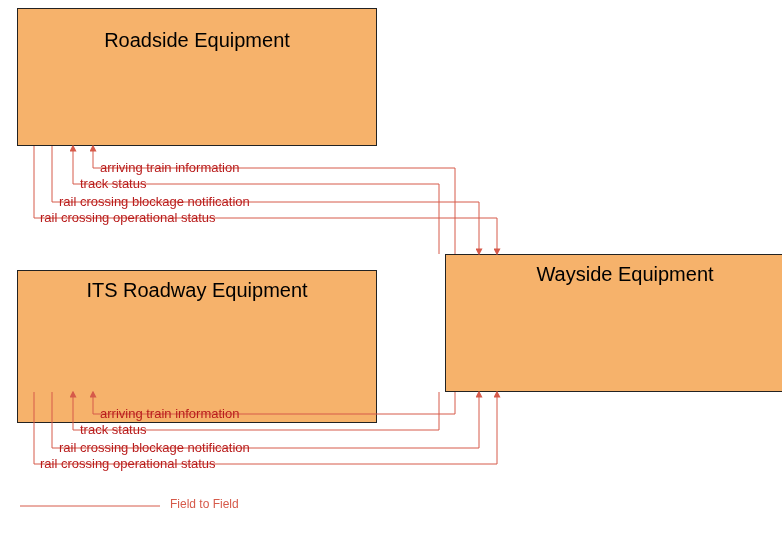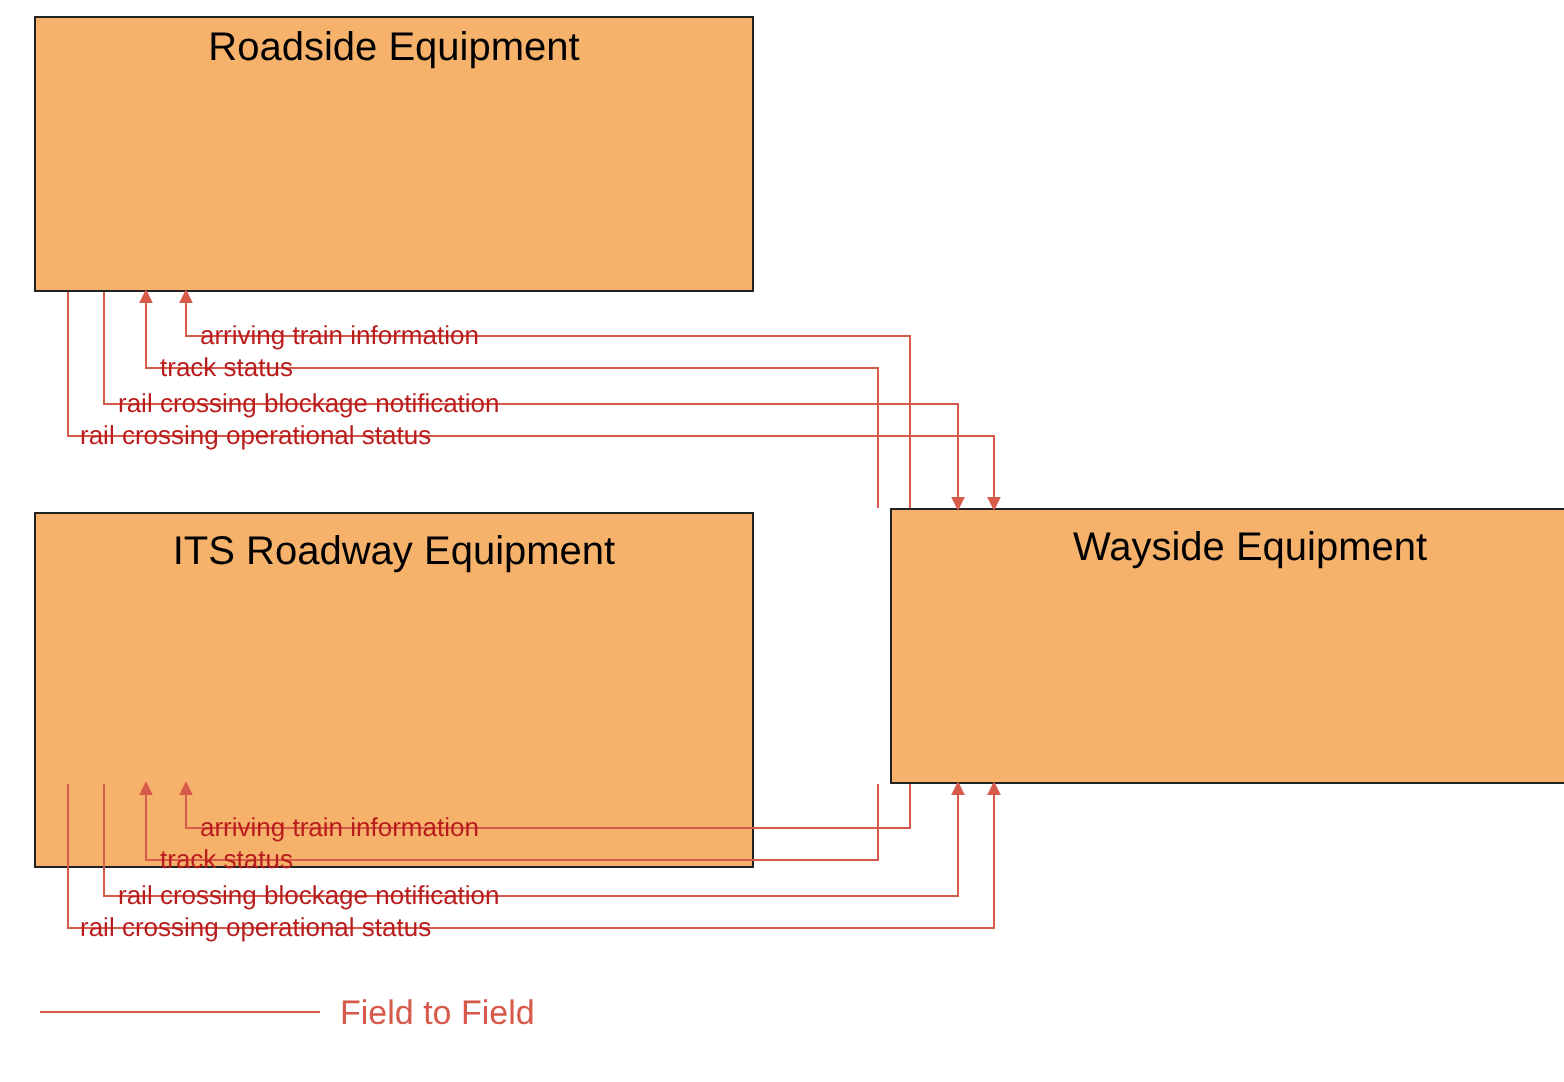--- a/index.html
+++ b/index.html
@@ -26,21 +26,21 @@
     color: #000;
   }
   .flow-label {
     position: absolute;
     font-size: 13px;
     color: #b91c1c;
     white-space: nowrap;
   }
   .legend-label {
     position: absolute;
-    font-size: 17px;
+    font-size: 12px;
     color: #d65a4a;
   }
   svg.lines {
     position: absolute;
     left: 0;
     top: 0;
     width: 782px;
     height: 541px;
     pointer-events: none;
   }
@@ -50,24 +50,24 @@
     fill: none;
   }
   .arrowhead {
     fill: #d65a4a;
   }
 </style>
 </head>
 <body>
 
 <div class="node" style="left:17px; top:8px; width:360px; height:138px;">
-  <div class="node-title" style="top:4px;">Roadside Equipment</div>
+  <div class="node-title" style="top:20px;">Roadside Equipment</div>
 </div>
 
-<div class="node" style="left:17px; top:256px; width:360px; height:178px;">
+<div class="node" style="left:17px; top:270px; width:360px; height:153px;">
   <div class="node-title" style="top:8px;">ITS Roadway Equipment</div>
 </div>
 
 <div class="node" style="left:405px; top:254px; width:360px; height:138px;margin-left:40px;">
   <div class="node-title" style="top:8px;">Wayside Equipment</div>
 </div>
 
 <svg class="lines">
   <defs>
     <marker id="arrow" viewBox="0 0 10 10" refX="8" refY="5" markerWidth="7" markerHeight="7" orient="auto-start-reverse">

